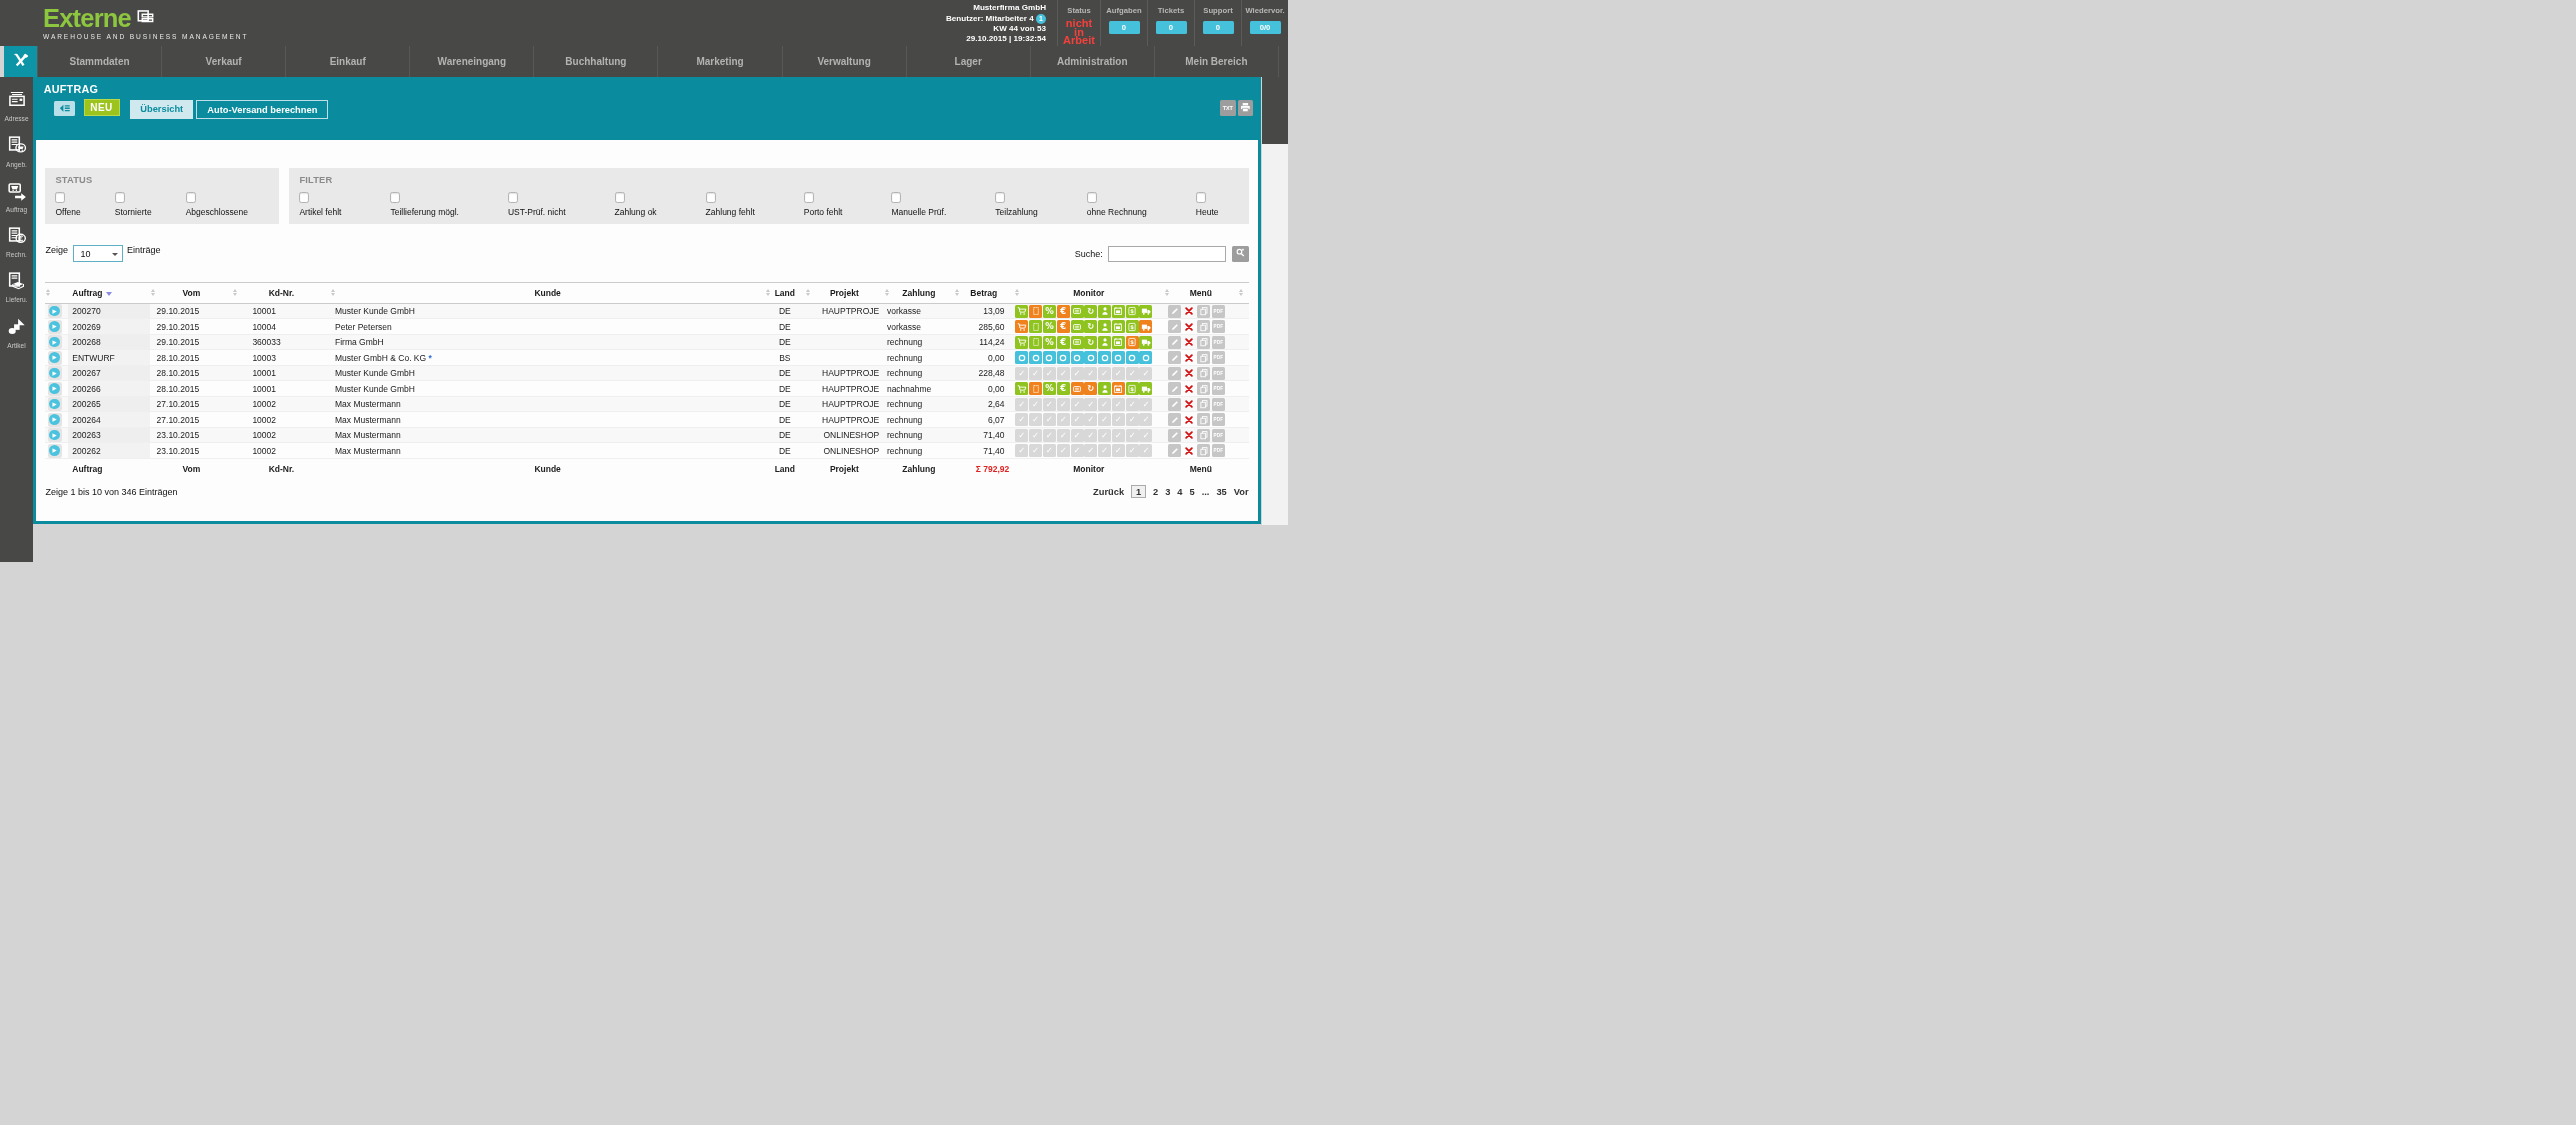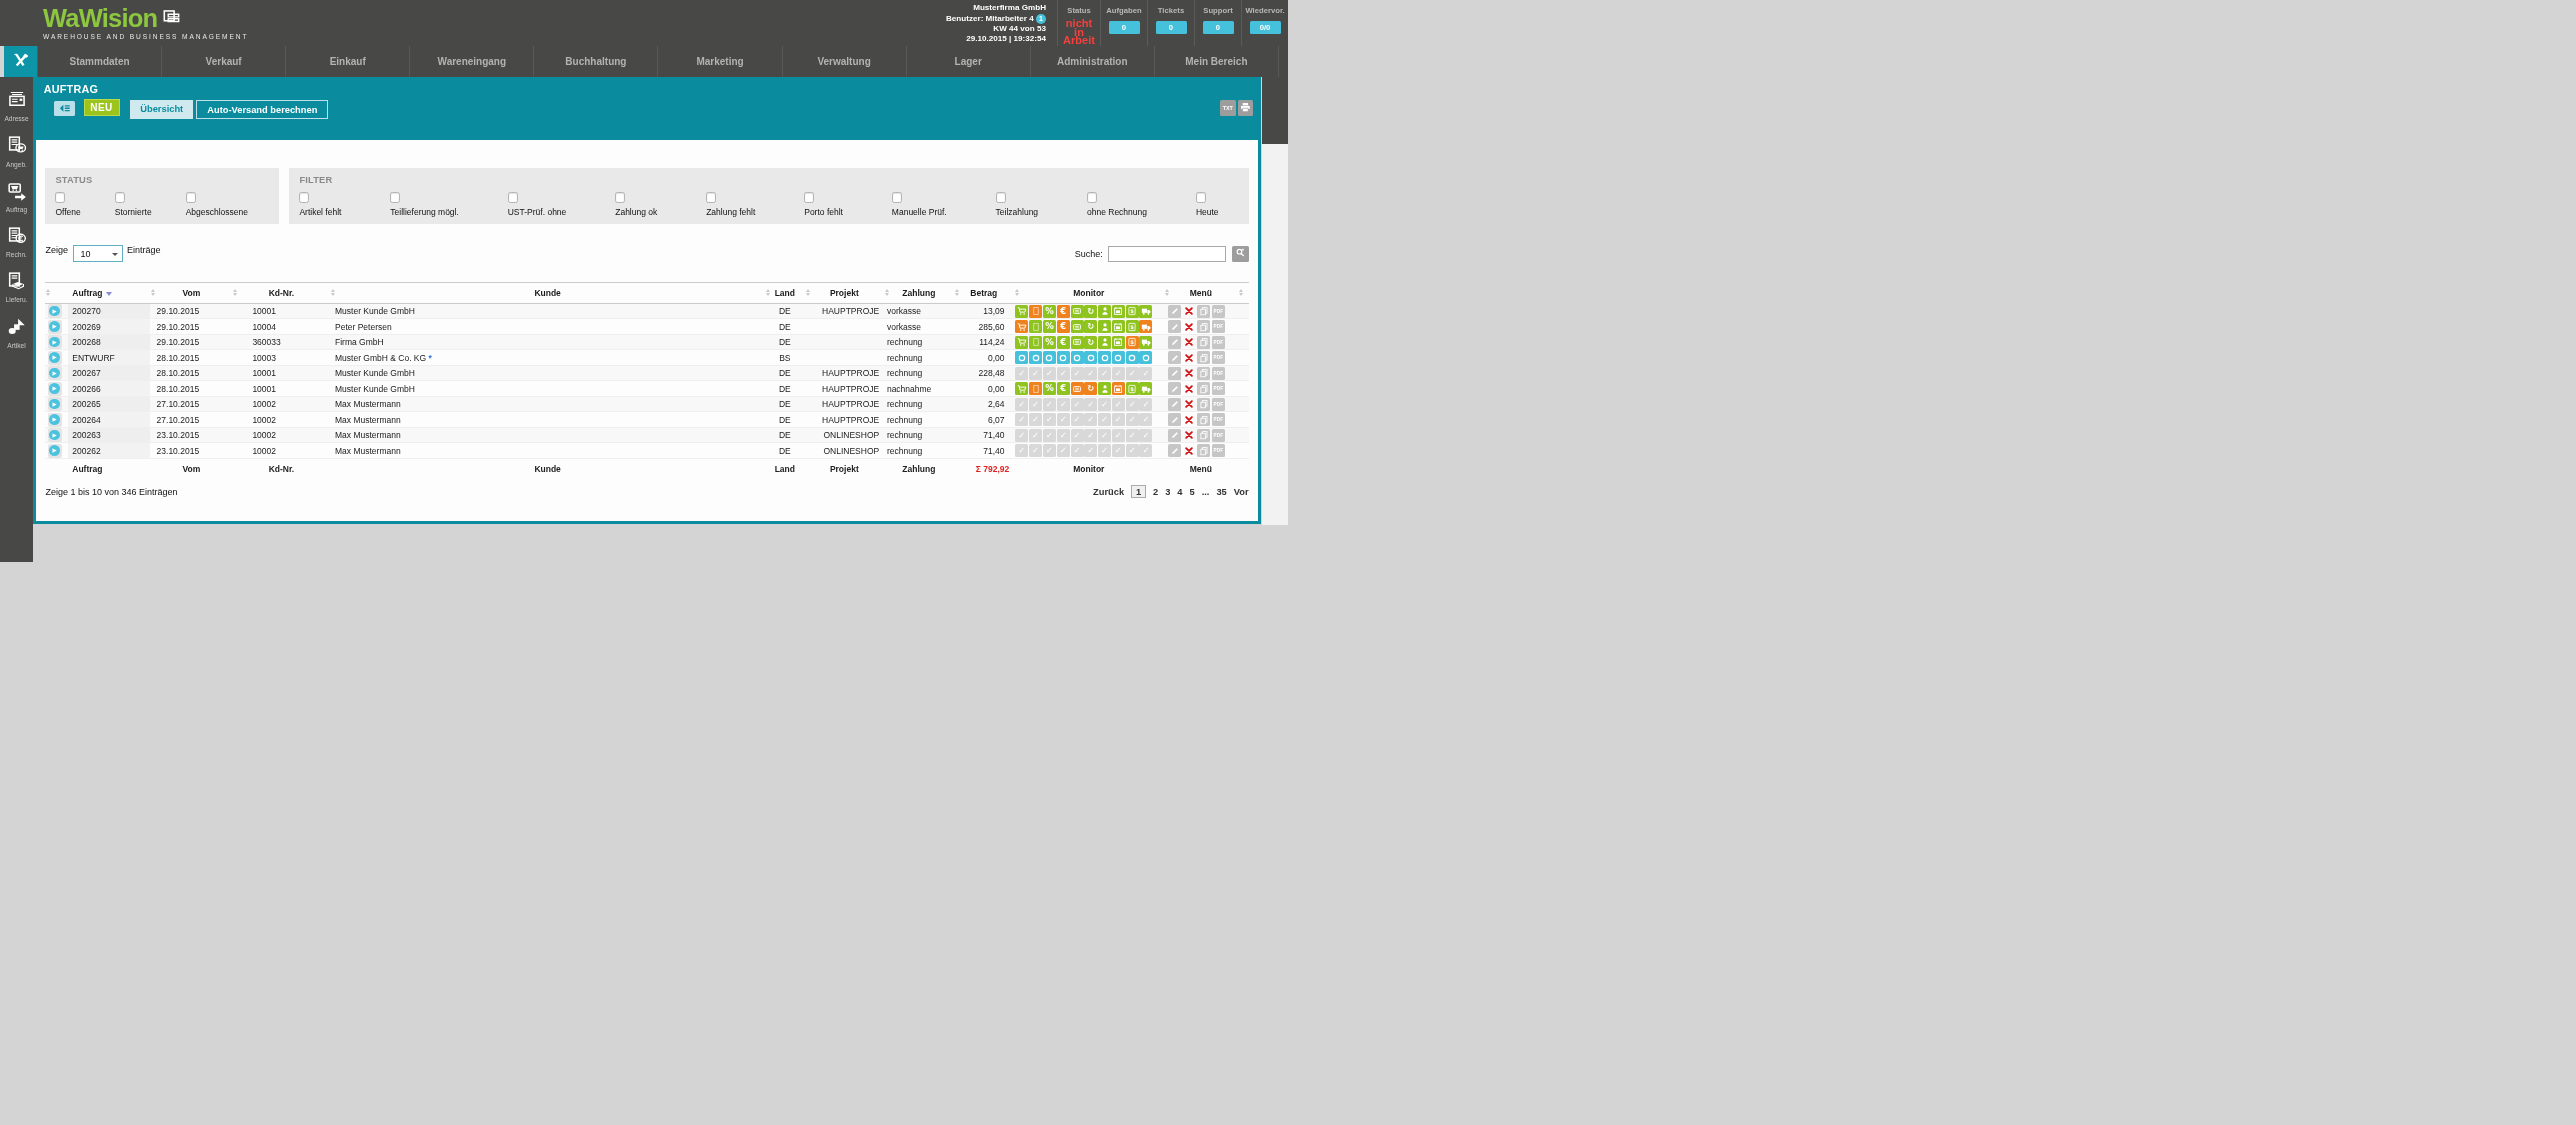--- a/index.html
+++ b/index.html
@@ -131,21 +131,21 @@
   .pagination { display:flex; align-items:center; gap:7px; font-size:9.3px; font-weight:bold; color:#333; }
   .page-btn { cursor:pointer; }
   .page-current { border:0.8px solid #ababab; background:#f0f0f0; padding:0 3.9px; height:13px; line-height:12.4px; cursor:default; }
 </style>
 </head>
 <body>
 
 <div class="top-header">
   <div class="logo">
     <div class="logo-row">
-      <div class="logo-title">WaWision</div>
+      <div class="logo-title">Externe</div>
       <div class="logo-mark"><svg viewBox="0 0 26 26">
             <rect x="2" y="3" width="15" height="15" fill="none" stroke="#fff" stroke-width="2.4"></rect>
             <path d="M8 8h16v4H8z" fill="none" stroke="#fff" stroke-width="2.2"></path>
             <path d="M8 15h16v4H8z" fill="none" stroke="#fff" stroke-width="2.2"></path>
           </svg></div>
     </div>
     <div class="logo-subtitle">WAREHOUSE AND BUSINESS MANAGEMENT</div>
   </div>
   <div class="user-info">
     <div>Musterfirma GmbH</div>
@@ -310,21 +310,21 @@
           <label class="cb-item">
               <span class="cb"></span>
               <span class="cb-label">Artikel fehlt</span>
             </label>
           <label class="cb-item">
               <span class="cb"></span>
               <span class="cb-label">Teillieferung mögl.</span>
             </label>
           <label class="cb-item">
               <span class="cb"></span>
-              <span class="cb-label">UST-Prüf. ohne</span>
+              <span class="cb-label">UST-Prüf. nicht</span>
             </label>
           <label class="cb-item">
               <span class="cb"></span>
               <span class="cb-label">Zahlung ok</span>
             </label>
           <label class="cb-item">
               <span class="cb"></span>
               <span class="cb-label">Zahlung fehlt</span>
             </label>
           <label class="cb-item">

